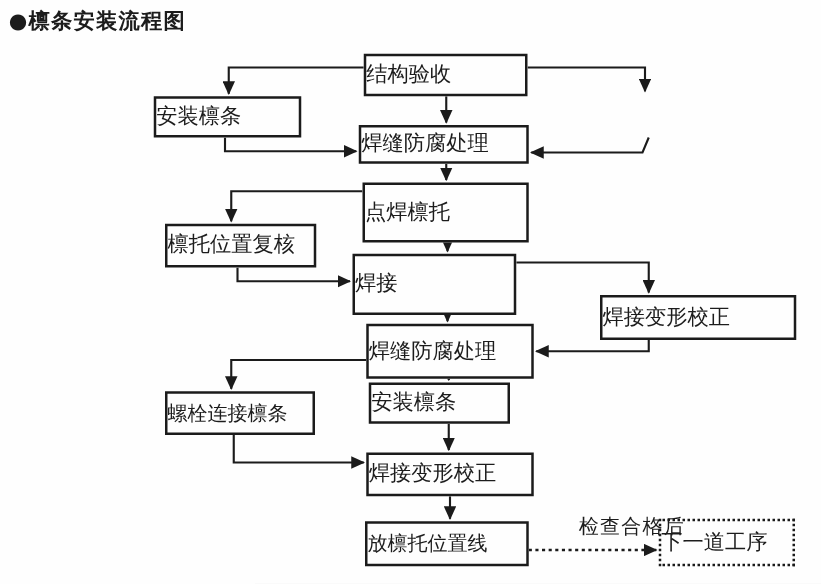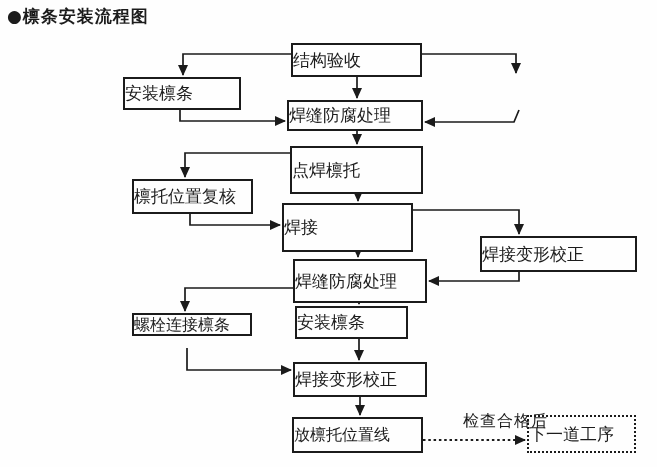--- a/index.html
+++ b/index.html
@@ -127,21 +127,21 @@
   </div>
 
   <div class="node" style="left:480px;top:236px;width:157px;height:36px">
     <span>焊接变形校正</span>
   </div>
 
   <div class="node" style="left:293px;top:259px;width:134px;height:44px">
     <span>焊缝防腐处理</span>
   </div>
 
-  <div class="node" style="left:132px;top:313px;width:120px;height:23px;font-size:16px">
+  <div class="node" style="left:132px;top:313px;width:120px;height:35px;font-size:16px">
     <span>螺栓连接檩条</span>
   </div>
 
   <div class="node" style="left:295px;top:306px;width:113px;height:33px">
     <span>安装檩条</span>
   </div>
 
   <div class="node" style="left:293px;top:362px;width:134px;height:35px">
     <span>焊接变形校正</span>
   </div>

